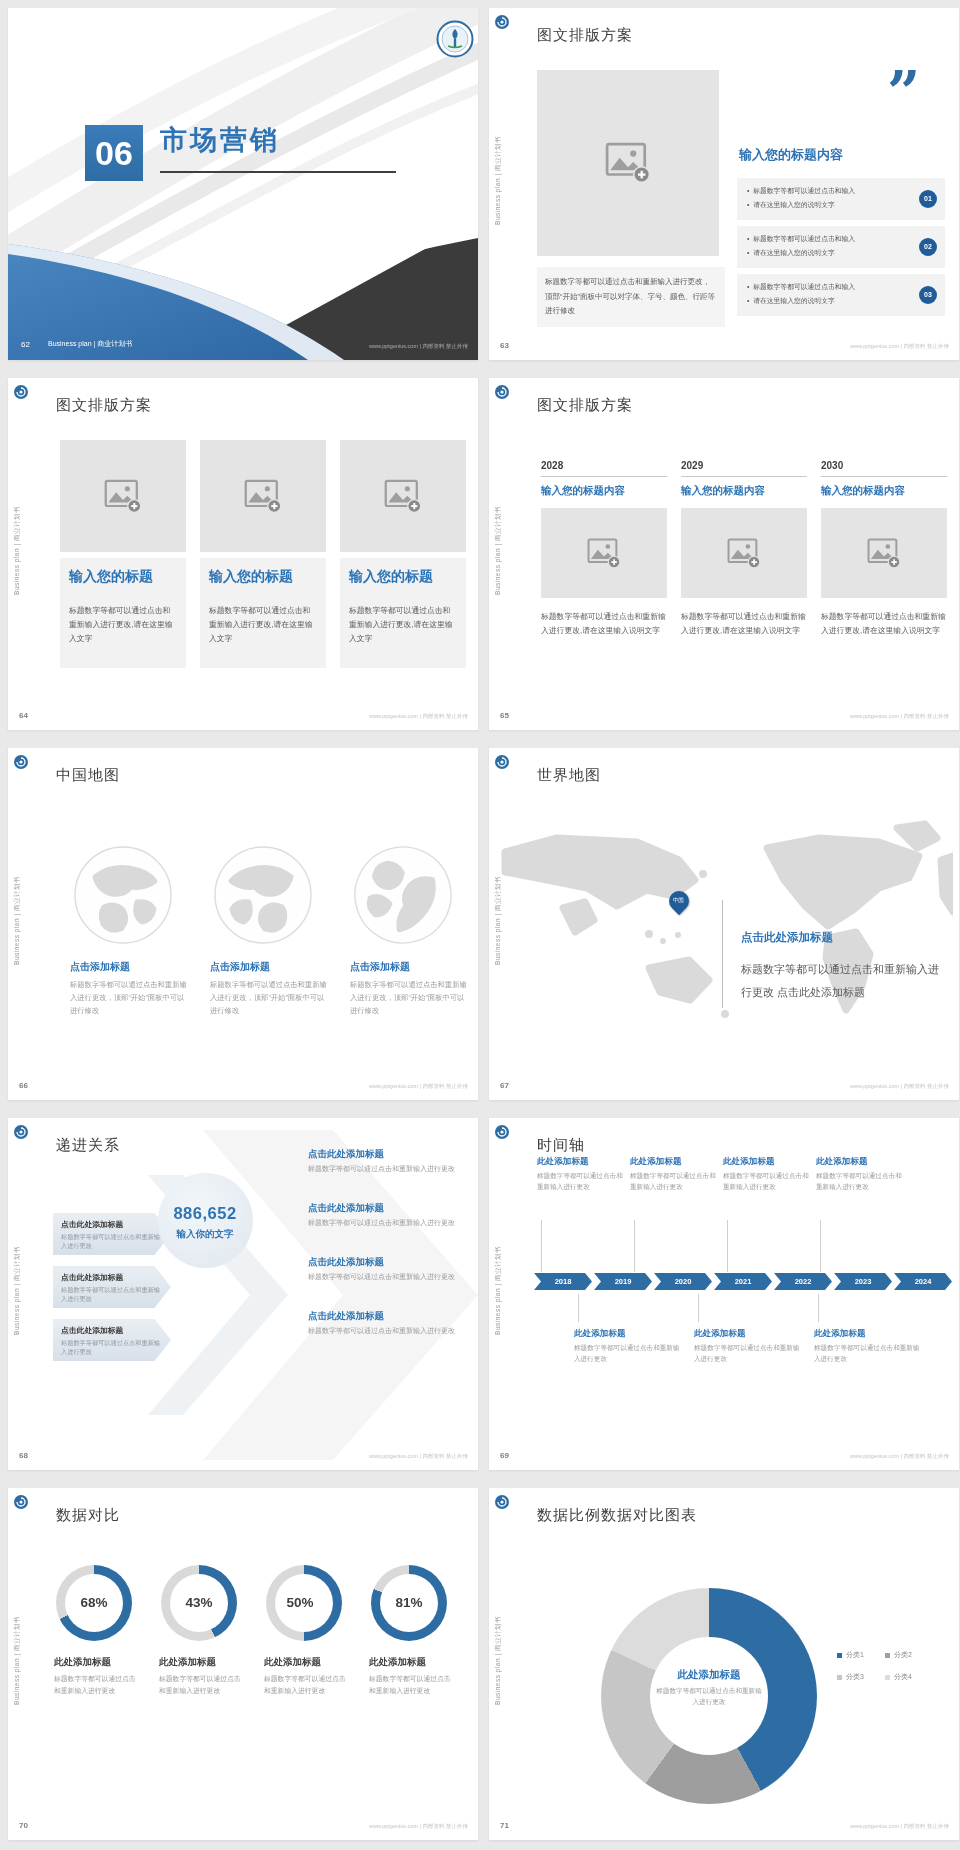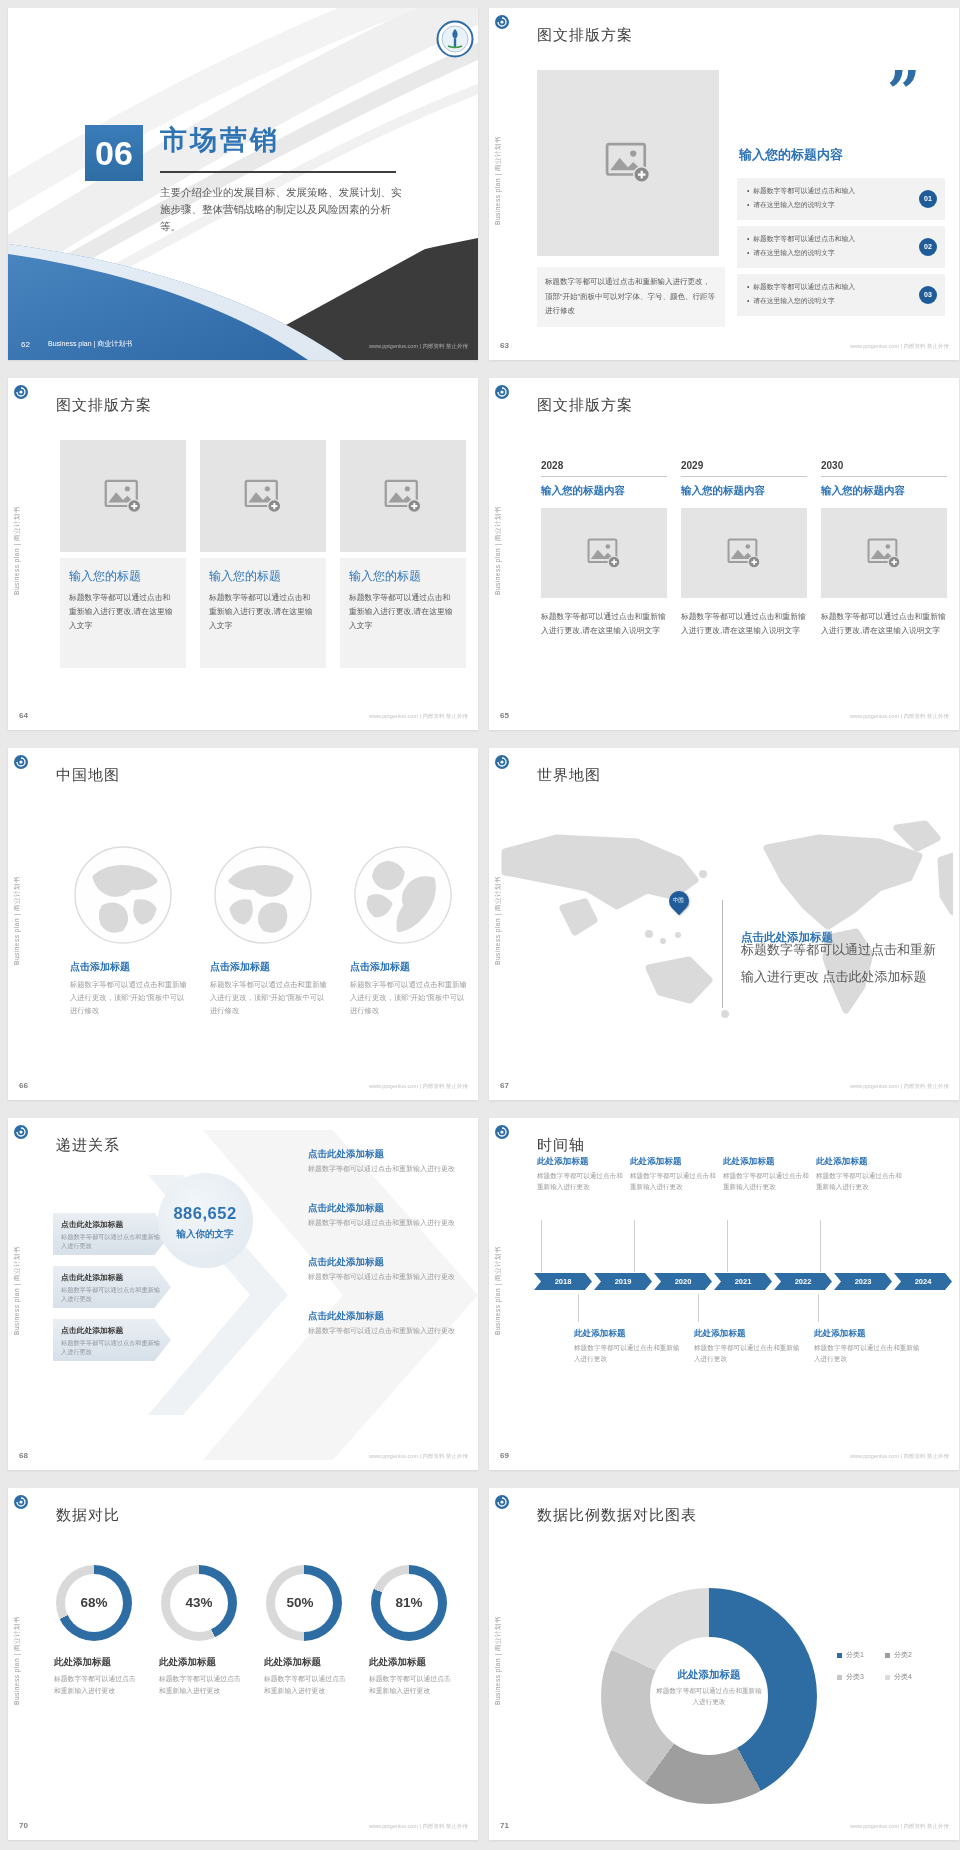--- a/index.html
+++ b/index.html
@@ -18,21 +18,21 @@
   .graytxt{color:#9a9a9a;}
   
   .quote63{position:absolute;left:398px;top:58px;font-family:"DejaVu Serif","Liberation Serif",serif;font-size:58px;font-weight:bold;color:#2e6da4;line-height:.9;}
   .h63{position:absolute;left:250px;top:138px;font-size:13px;font-weight:bold;}
   .item63{position:absolute;left:248px;width:208px;height:42px;background:#f2f2f2;}
   .item63 .lines{position:absolute;left:10px;top:6px;font-size:6.8px;line-height:2.1;color:#595959;}
   .badge{position:absolute;right:8px;top:12px;width:18px;height:18px;border-radius:50%;background:#1f5c99;color:#fff;font-size:7px;font-weight:bold;text-align:center;line-height:18px;}
   .cap63{position:absolute;left:48px;top:259px;width:172px;background:#f4f4f4;padding:8px;font-size:7.5px;line-height:1.95;color:#595959;}
   
   .card64{position:absolute;background:#f2f2f2;padding:10px 9px;box-sizing:border-box;}
-  .ch{font-size:12px;font-weight:normal;color:#2e74b5;margin-bottom:6px;}
+  .ch{font-size:14px;font-weight:bold;color:#2e74b5;margin-bottom:18px;}
   .cb{font-size:7.8px;line-height:1.8;color:#595959;}
   .year{font-size:10px;font-weight:bold;color:#3f3f3f;}
   .yrule{position:absolute;height:1px;background:#c9c9c9;width:126px;}
   
   .bar69{position:absolute;left:45px;top:155px;width:418px;height:17px;display:flex;gap:2px;}
   .seg69{flex:1;background:#2e6da4;color:#fff;font-size:7.5px;font-weight:bold;text-align:center;line-height:17px;clip-path:polygon(0 0,calc(100% - 7px) 0,100% 50%,calc(100% - 7px) 100%,0 100%,7px 50%);}
   .tick{position:absolute;width:1px;background:#cfcfcf;}
   .itmh{font-size:8.6px;font-weight:bold;color:#2e74b5;margin-bottom:3px;}
   .itmb{font-size:6.6px;line-height:1.65;color:#9a9a9a;}
   
@@ -82,21 +82,20 @@
     <svg class="abs" style="left:428px;top:12px" width="38" height="38" viewBox="0 0 38 38">
       <circle cx="19" cy="19" r="17.5" fill="#fff" stroke="#2e6da4" stroke-width="2"></circle>
       <circle cx="19" cy="19" r="13" fill="#eaf2f9" stroke="#9db8d2" stroke-width="0.8"></circle>
       <path d="M19 9 c3.5 3.5 3.5 7 0 10.5 c-3.5 -3.5 -3.5 -7 0 -10.5 z" fill="#2e6da4"></path>
       <rect x="17.8" y="19" width="2.4" height="8" fill="#2e6da4"></rect>
       <path d="M12 26 q7 3 14 0" stroke="#3f9e4d" stroke-width="1.6" fill="none"></path>
     </svg>
     <div class="numbox">06</div>
     <div class="ctitle">市场营销</div>
     <div class="crule"></div>
-    <div class="cdesc">主要介绍企业的发展目标、发展策略、发展计划、实施步骤、整体营销战略的制定以及风险因素的分析等。</div>
     <div class="cfoot-num">62</div>
     <div class="cfoot-brand">Business plan | 商业计划书</div>
     <div class="cfoot-right">www.pptgenius.com | 内部资料 禁止外传</div>
   </div>
 
   <div class="slide">
     <span class="cicon" style="display: inline-block;">
   <svg width="14" height="14" viewBox="0 0 14 14">
           <circle cx="7" cy="7" r="7" fill="#2e6da4"></circle>
           <path d="M7 3a4 4 0 1 1 -4 4" stroke="#fff" stroke-width="1.3" fill="none"></path>
@@ -354,21 +353,21 @@
         <circle cx="206" cy="58" r="4"></circle>
           <circle cx="228" cy="198" r="4"></circle>
       </g>
     </svg>
 
     <div class="abs" style="left:180px;top:143px;width:20px;height:20px;background:#1f5c99;border-radius:50% 50% 50% 0;transform:rotate(-45deg);box-shadow:0 1px 2px rgba(0,0,0,.3)">
       <span style="display:block;transform:rotate(45deg);color:#fff;font-size:5.5px;text-align:center;line-height:18px">中国</span>
     </div>
     <div class="abs" style="left:233px;top:152px;width:1px;height:108px;background:#bcbcbc"></div>
     <div class="abs blue" style="left:252px;top:182px;font-size:11.5px;font-weight:bold">点击此处添加标题</div>
-    <div class="abs bodytxt" style="left:252px;top:189px;width:202px;font-size:13px;line-height:2.05">标题数字等都可以通过点击和重新输入进行更改 点击此处添加标题</div>
+    <div class="abs bodytxt" style="left:252px;top:210px;width:202px;font-size:11px;line-height:2.05">标题数字等都可以通过点击和重新输入进行更改 点击此处添加标题</div>
     <div class="pnum">67</div>
     <div class="fright">www.pptgenius.com | 内部资料 禁止外传</div>
   </div>
 
   <div class="slide">
     <span class="cicon" style="display: inline-block;">
   <svg width="14" height="14" viewBox="0 0 14 14">
           <circle cx="7" cy="7" r="7" fill="#2e6da4"></circle>
           <path d="M7 3a4 4 0 1 1 -4 4" stroke="#fff" stroke-width="1.3" fill="none"></path>
           <circle cx="7" cy="7" r="1.6" fill="#fff"></circle>

